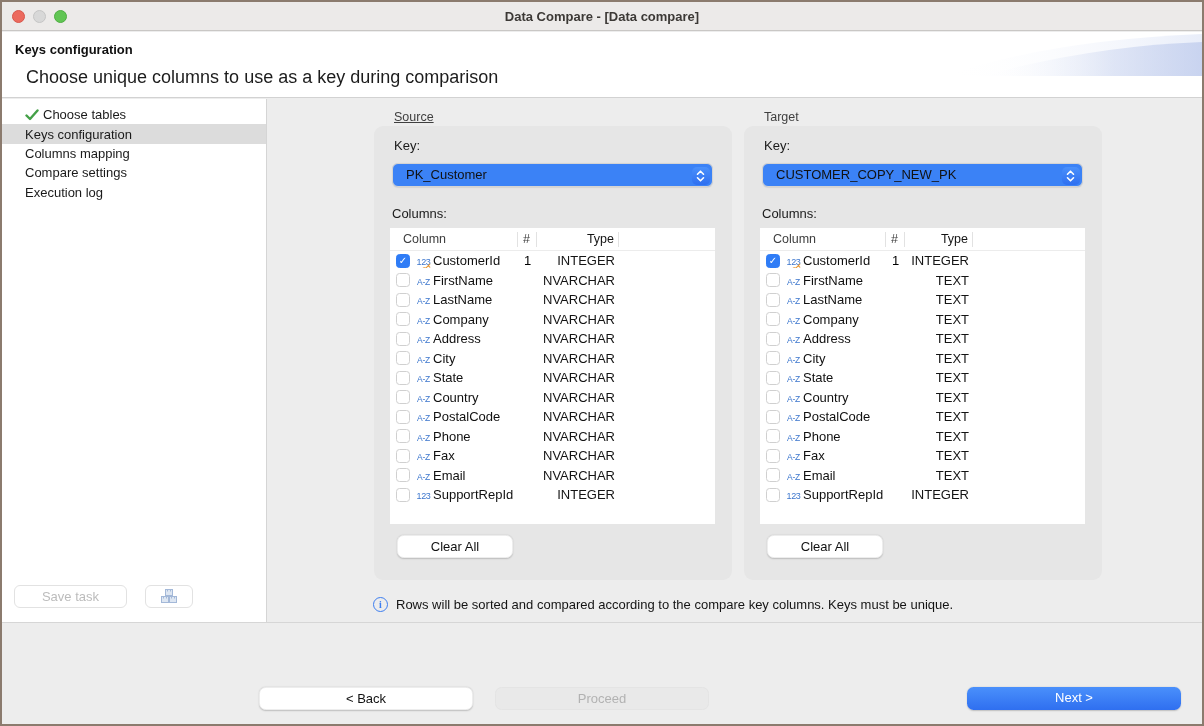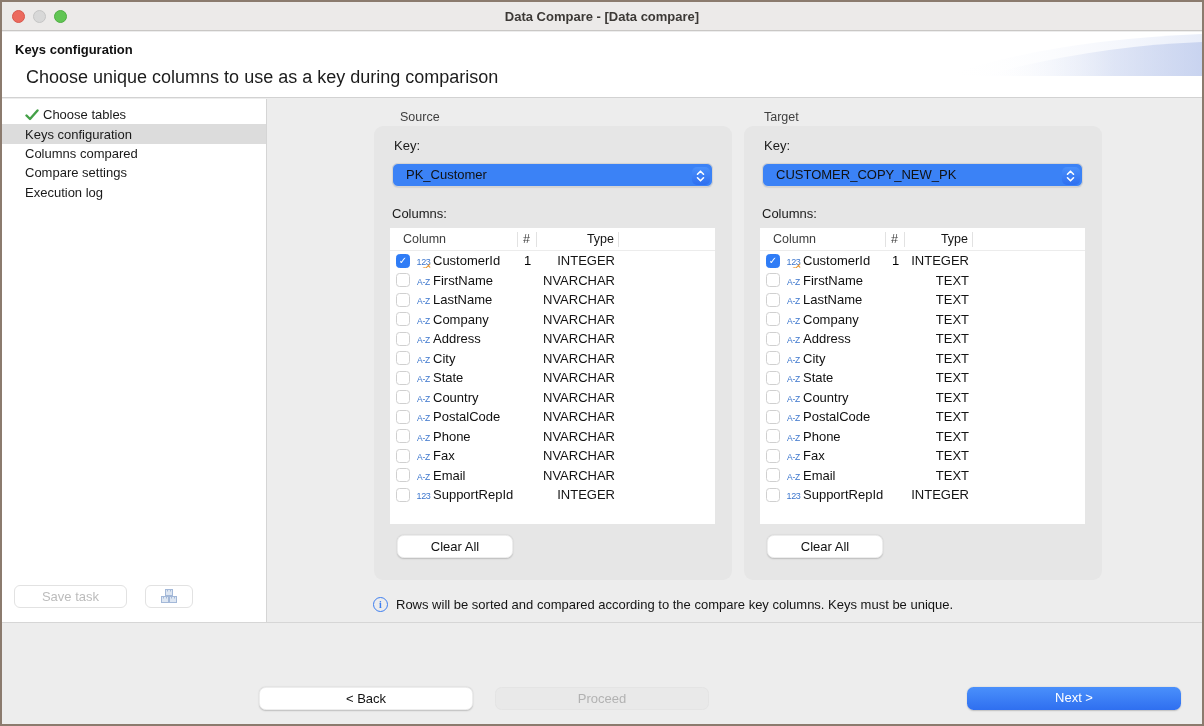--- a/index.html
+++ b/index.html
@@ -29,21 +29,21 @@
   .step.selected{ background:#dcdcdc; }
   .step .chk{ width:18px; height:14px; display:inline-flex; align-items:center; }
   .save-row{ position:absolute; left:12px; top:486px; display:flex; gap:18px; }
   .btn-save{ width:113px; height:23px; border:1px solid #e2e2e2; border-radius:6px; background:#fff; font-size:13px; color:#bcbcbc; text-align:center; line-height:21px; }
   .btn-box{ width:48px; height:23px; border:1px solid #e2e2e2; border-radius:6px; background:#fff; display:flex; align-items:center; justify-content:center; }
 
   .content{ position:absolute; left:266px; top:0; width:934px; height:523px; background:#ededed; }
   .panel-label{ position:absolute; font-size:12.5px; color:#3f3f3f; }
   .panel{ position:absolute; top:27px; width:358px; height:454px; background:#e6e6e6; border-radius:9px; }
   .p-src{ left:106px; } .p-tgt{ left:476px; }
-  .lbl-src{ left:132px; top:11px; } .lbl-tgt{ left:496px; top:11px; }
+  .lbl-src{ left:126px; top:11px;text-decoration:underline; } .lbl-tgt{ left:496px; top:11px; }
   .key-label{ position:absolute; left:20px; top:12px; font-size:13px; color:#1a1a1a; }
   .key-select{ position:absolute; left:18px; top:37px; width:321px; height:24px; background:#3b82f6; border:1px solid #d4d4d4; border-radius:6px; box-shadow:0 0.5px 1px rgba(0,0,0,.08); font-size:13px; color:#111; line-height:22px; padding-left:13px; cursor:default; }
   .stepper{ position:absolute; right:2.5px; top:2.5px; width:18px; height:18px; border-radius:5px; background:linear-gradient(#4a90fb,#2f6ff0); display:flex; align-items:center; justify-content:center; }
   .cols-label{ position:absolute; left:18px; top:80px; font-size:13px; color:#1a1a1a; }
   .tbl{ position:absolute; left:16px; top:102px; width:325px; height:296px; background:#fff; font-size:13px; }
   .thead{ display:flex; height:23px; align-items:center; border-bottom:1px solid #ececec; color:#3d3d3d; font-size:12.5px; }
   .thead .hc{ height:15px; line-height:15px; border-right:1px solid #e2e2e2; }
   .hc.c-col{ padding-left:13px; } .hc.c-num{ text-align:left; padding-left:5px; } .hc.c-type{ text-align:right; padding-right:4px; } .hc.c-fill{ border-right:none; flex:1; }
   .trow{ display:flex; height:19.5px; align-items:center; }
   .cell{ overflow:hidden; white-space:nowrap; }
@@ -115,21 +115,21 @@
               <svg width="14" height="12" viewBox="0 0 14 12">
                 <path d="M1.5 6.5 L5 10 L12.5 1.5" fill="none" stroke="#43a047" stroke-width="2.4" stroke-linecap="round" stroke-linejoin="round"></path>
               </svg>
             </span>
             <span>Choose tables</span>
           </div>
           <div class="step selected">
             <span>Keys configuration</span>
           </div>
           <div class="step">
-            <span>Columns compared</span>
+            <span>Columns mapping</span>
           </div>
           <div class="step">
             <span>Compare settings</span>
           </div>
           <div class="step">
             <span>Execution log</span>
           </div>
         </div>
       <div class="save-row">
         <div class="btn-save">Save task</div>

